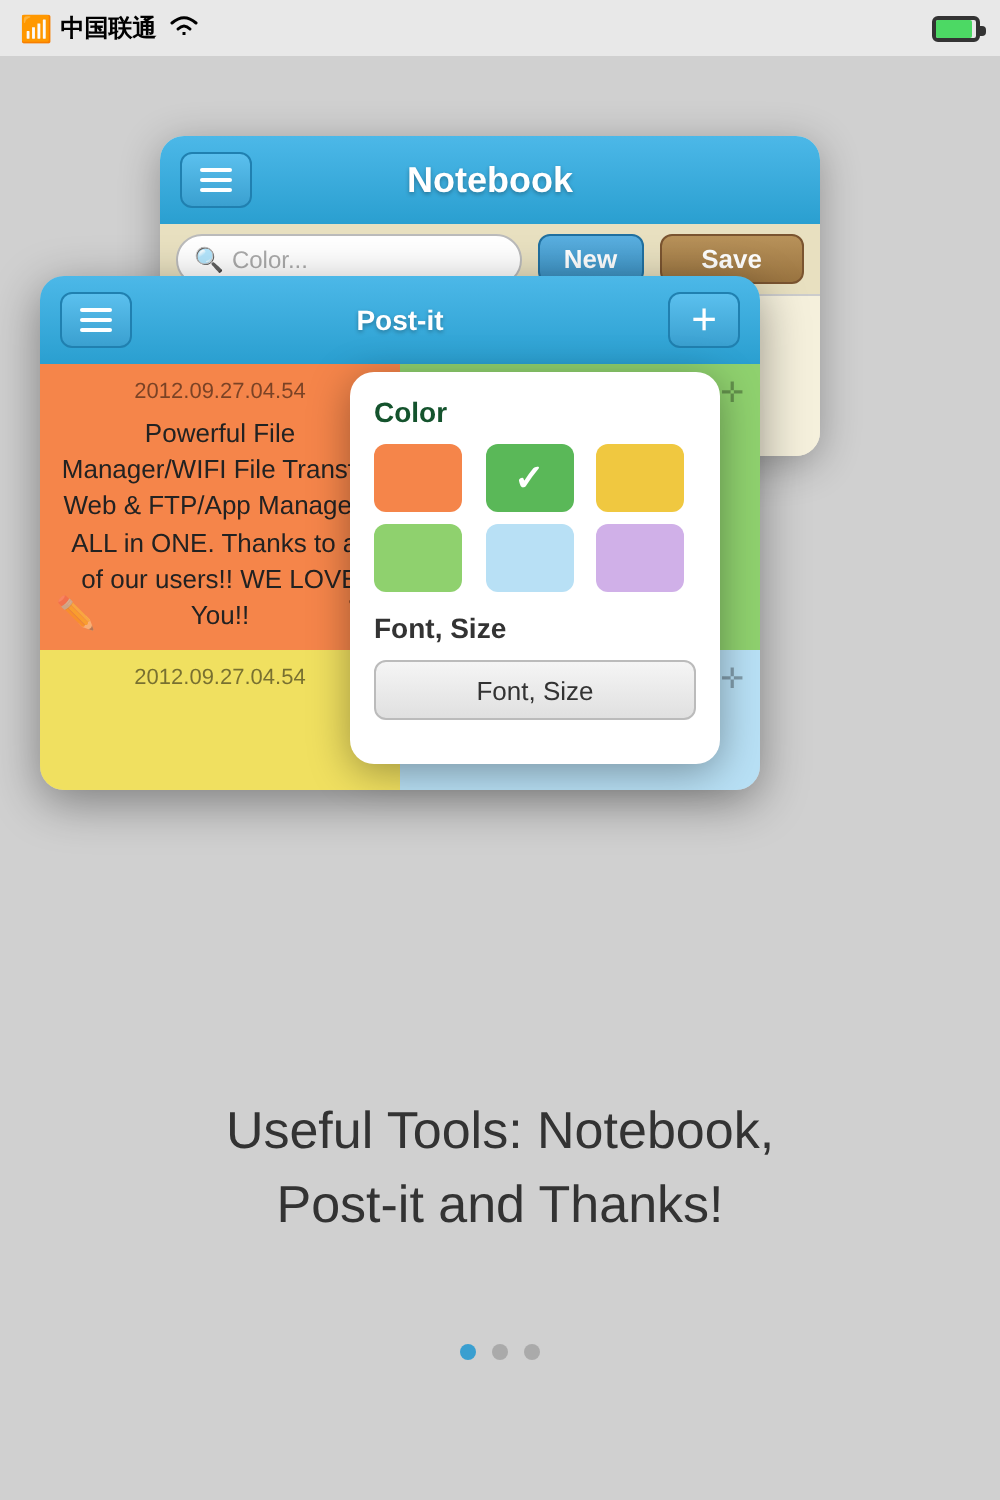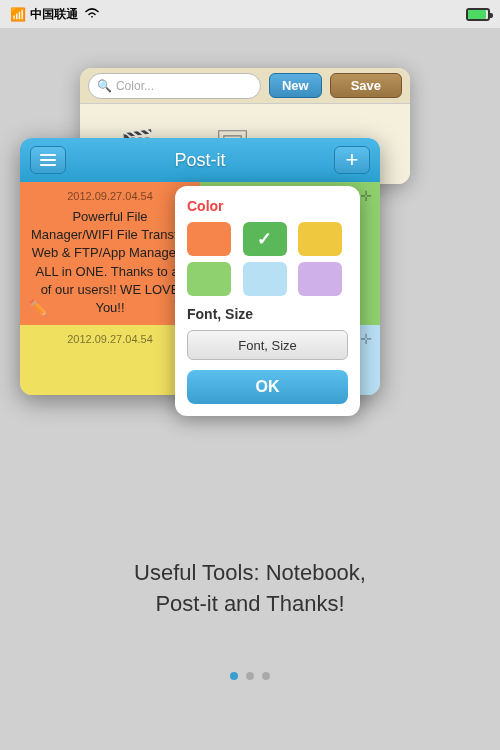--- a/index.html
+++ b/index.html
@@ -170,22 +170,22 @@
     .postit-menu-btn {
       background: linear-gradient(to bottom, #5bc0ee, #3aa0d0);
       border: 1px solid #2080b0;
       border-radius: 6px;
       width: 36px; height: 28px;
       display: flex; align-items: center; justify-content: center;
       cursor: pointer;
     }
     .postit-title {
       color: white;
-      font-size: 18px;
-      font-weight: 400;
+      font-size: 14px;
+      font-weight: 700;
       text-shadow: 0 1px 2px rgba(0,0,0,0.3);
     }
     .postit-add-btn {
       background: linear-gradient(to bottom, #5bc0ee, #3aa0d0);
       border: 1px solid #2080b0;
       border-radius: 6px;
       width: 36px; height: 28px;
       display: flex; align-items: center; justify-content: center;
       cursor: pointer;
       color: white;
@@ -252,21 +252,21 @@
       width: 185px;
       background: white;
       border-radius: 12px;
       box-shadow: 0 4px 20px rgba(0,0,0,0.35);
       padding: 12px;
       z-index: 100;
     }
     .picker-section-title {
       font-size: 14px;
       font-weight: 600;
-      color: #ef4444;
+      color: #14532d;
       margin-bottom: 8px;
     }
     .color-grid {
       display: grid;
       grid-template-columns: repeat(3, 1fr);
       gap: 6px;
       margin-bottom: 10px;
     }
     .color-swatch {
       width: 44px;
@@ -312,21 +312,21 @@
       align-items: center;
       justify-content: center;
     }
 
     
     .description {
       position: absolute;
       bottom: 130px;
       width: 100%;
       text-align: center;
-      font-size: 22px;
+      font-size: 26px;
       color: #333;
       line-height: 1.4;
     }
 
     
     .page-dots {
       position: absolute;
       bottom: 70px;
       width: 100%;
       display: flex;
@@ -354,20 +354,30 @@
     </svg>
   </span>
   <div class="battery">
     <div class="battery-fill"></div>
   </div>
 </div>
 
 <div class="main-area">
 
   <div class="notebook-window">
+    <div class="notebook-header">
+      <div class="menu-btn">
+        <div class="hamburger-icon">
+          <span></span>
+            <span></span>
+            <span></span>
+        </div>
+      </div>
+      <span class="notebook-title">Notebook</span>
+    </div>
     <div class="notebook-toolbar">
       <div class="search-box">
         <span class="search-icon">🔍</span>
         <span class="search-placeholder">Color...</span>
       </div>
       <button class="new-btn">New</button>
       <button class="save-btn">Save</button>
     </div>
     <div class="notebook-body">
       <span class="notebook-icon">🎬</span>
@@ -421,21 +431,20 @@
       <div class="color-swatch" style="background:#5ab858;">
         <span class="check">✓</span>
       </div>
       <div class="color-swatch" style="background:#f0c840;"></div>
       <div class="color-swatch" style="background:#8fd16e;"></div>
       <div class="color-swatch" style="background:#b8e0f5;"></div>
       <div class="color-swatch" style="background:#d0b0e8;"></div>
     </div>
     <div class="font-section-title">Font, Size</div>
     <div class="font-btn">Font, Size</div>
-    <div class="ok-btn">OK</div>
   </div>
 
   <div class="description">
     <span>Useful Tools: Notebook,</span><br>
     <span>Post-it and Thanks!</span>
   </div>
 
   <div class="page-dots">
     <div class="dot active"></div>
     <div class="dot"></div>

